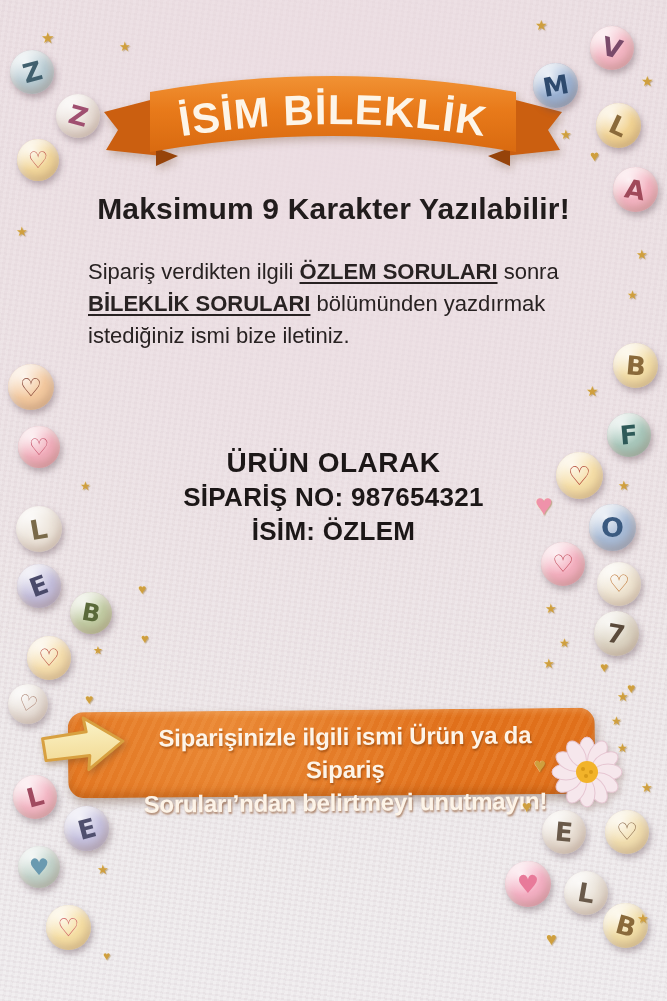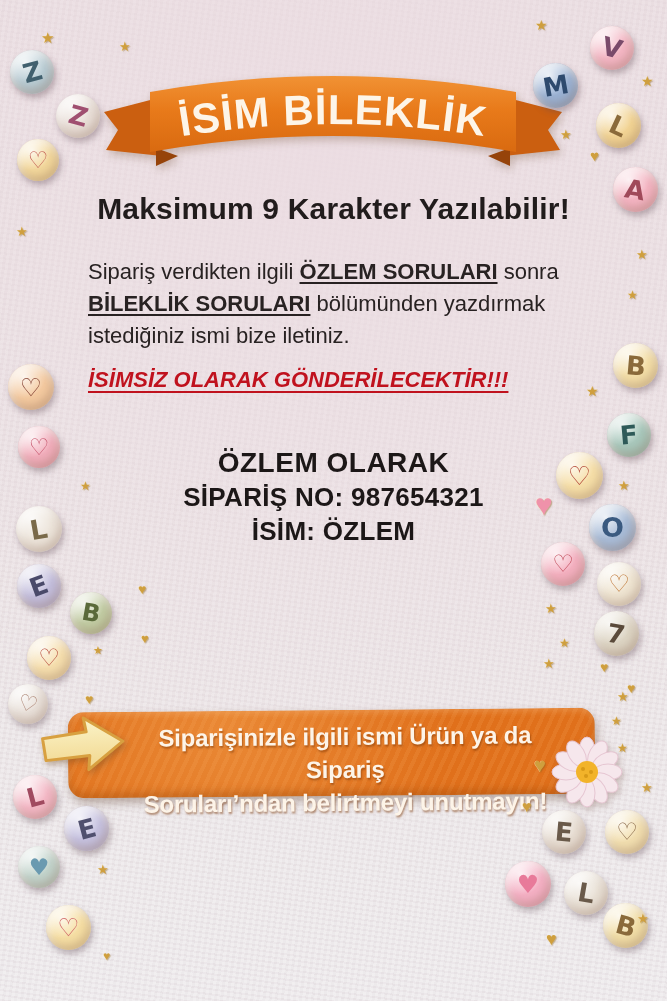--- a/index.html
+++ b/index.html
@@ -113,25 +113,24 @@
     <text font-size="42" font-weight="bold" fill="#fdf5e8" text-anchor="middle" style="font-family:'Liberation Sans',sans-serif;letter-spacing:1px;">
       <textPath href="#textarc" startOffset="50%">İSİM BİLEKLİK</textPath>
     </text>
   </svg>
 
   <div class="headline">Maksimum 9 Karakter Yazılabilir!</div>
 
   <div class="instructions"><span>Sipariş verdikten ilgili </span><span class="seg-strong-underline">ÖZLEM SORULARI</span><span> sonra </span><span class="seg-strong-underline">BİLEKLİK SORULARI</span><span> bölümünden yazdırmak istediğiniz ismi bize iletiniz.</span></div>
 
   <div class="warning">
-    <div>İSİMSİZ OLARAK GÖNDERİLECEKTİR!!!</div>
   </div>
 
   <div class="example">
-    <div class="example-title">ÖZLEM OLARAK</div>
+    <div class="example-title">ÜRÜN OLARAK</div>
     <div class="example-line">SİPARİŞ NO: 987654321</div>
     <div class="example-line">İSİM: ÖZLEM</div>
   </div>
 
   <div class="footer-banner">
     <div class="footer-text">
       <div>Siparişinizle ilgili ismi Ürün ya da Sipariş</div>
       <div>Soruları’ndan belirtmeyi unutmayın!</div>
     </div>
   </div>

